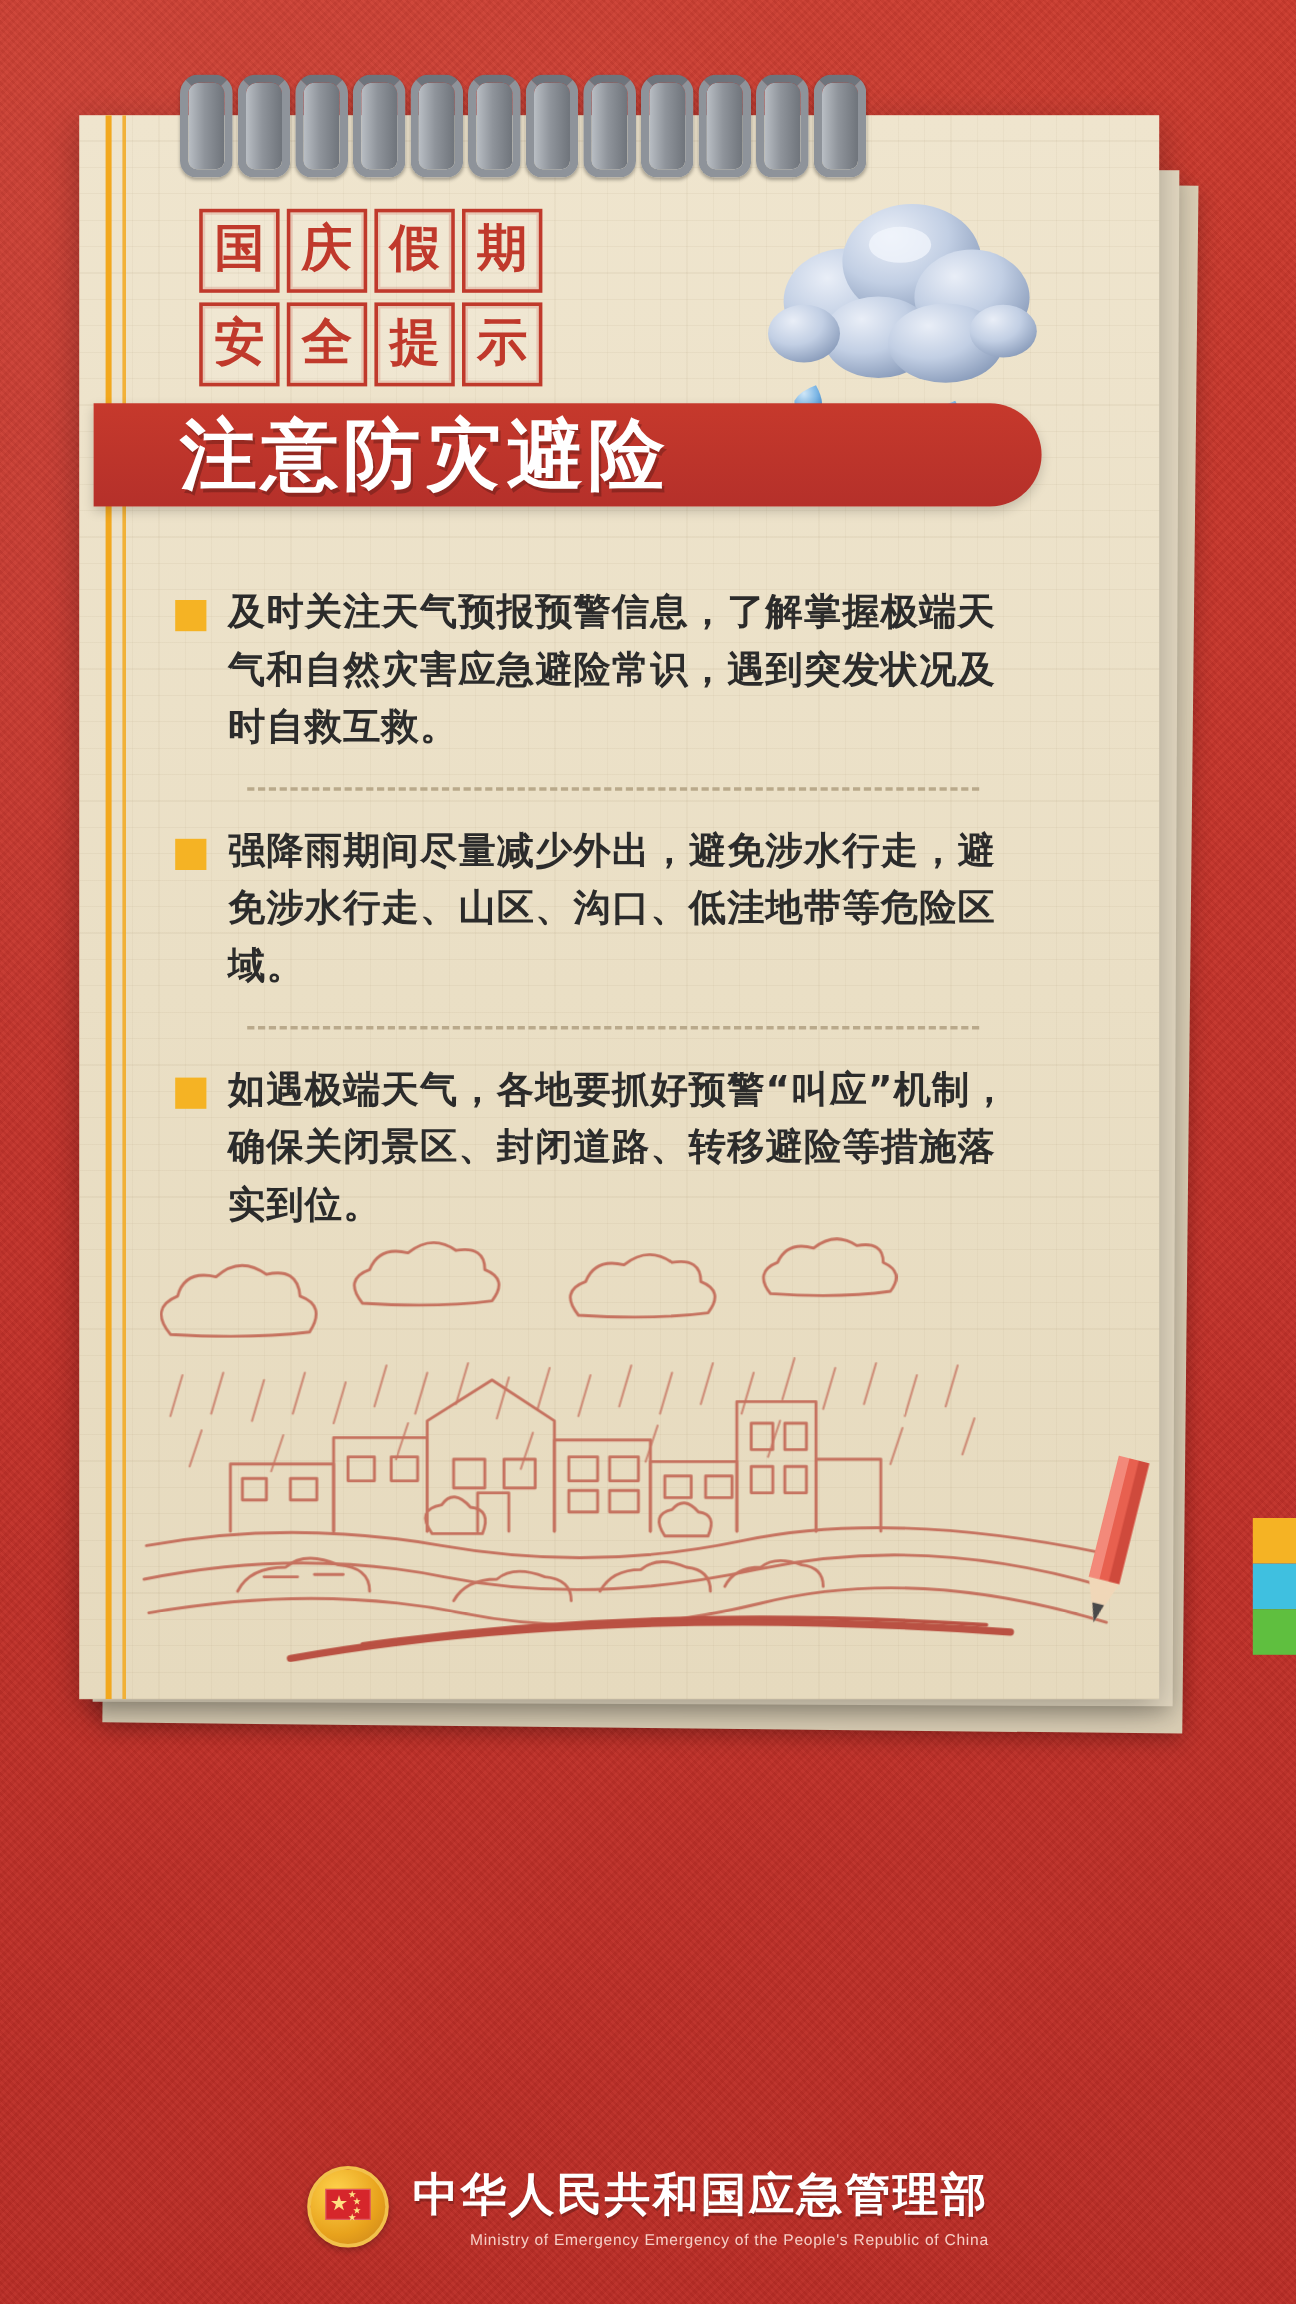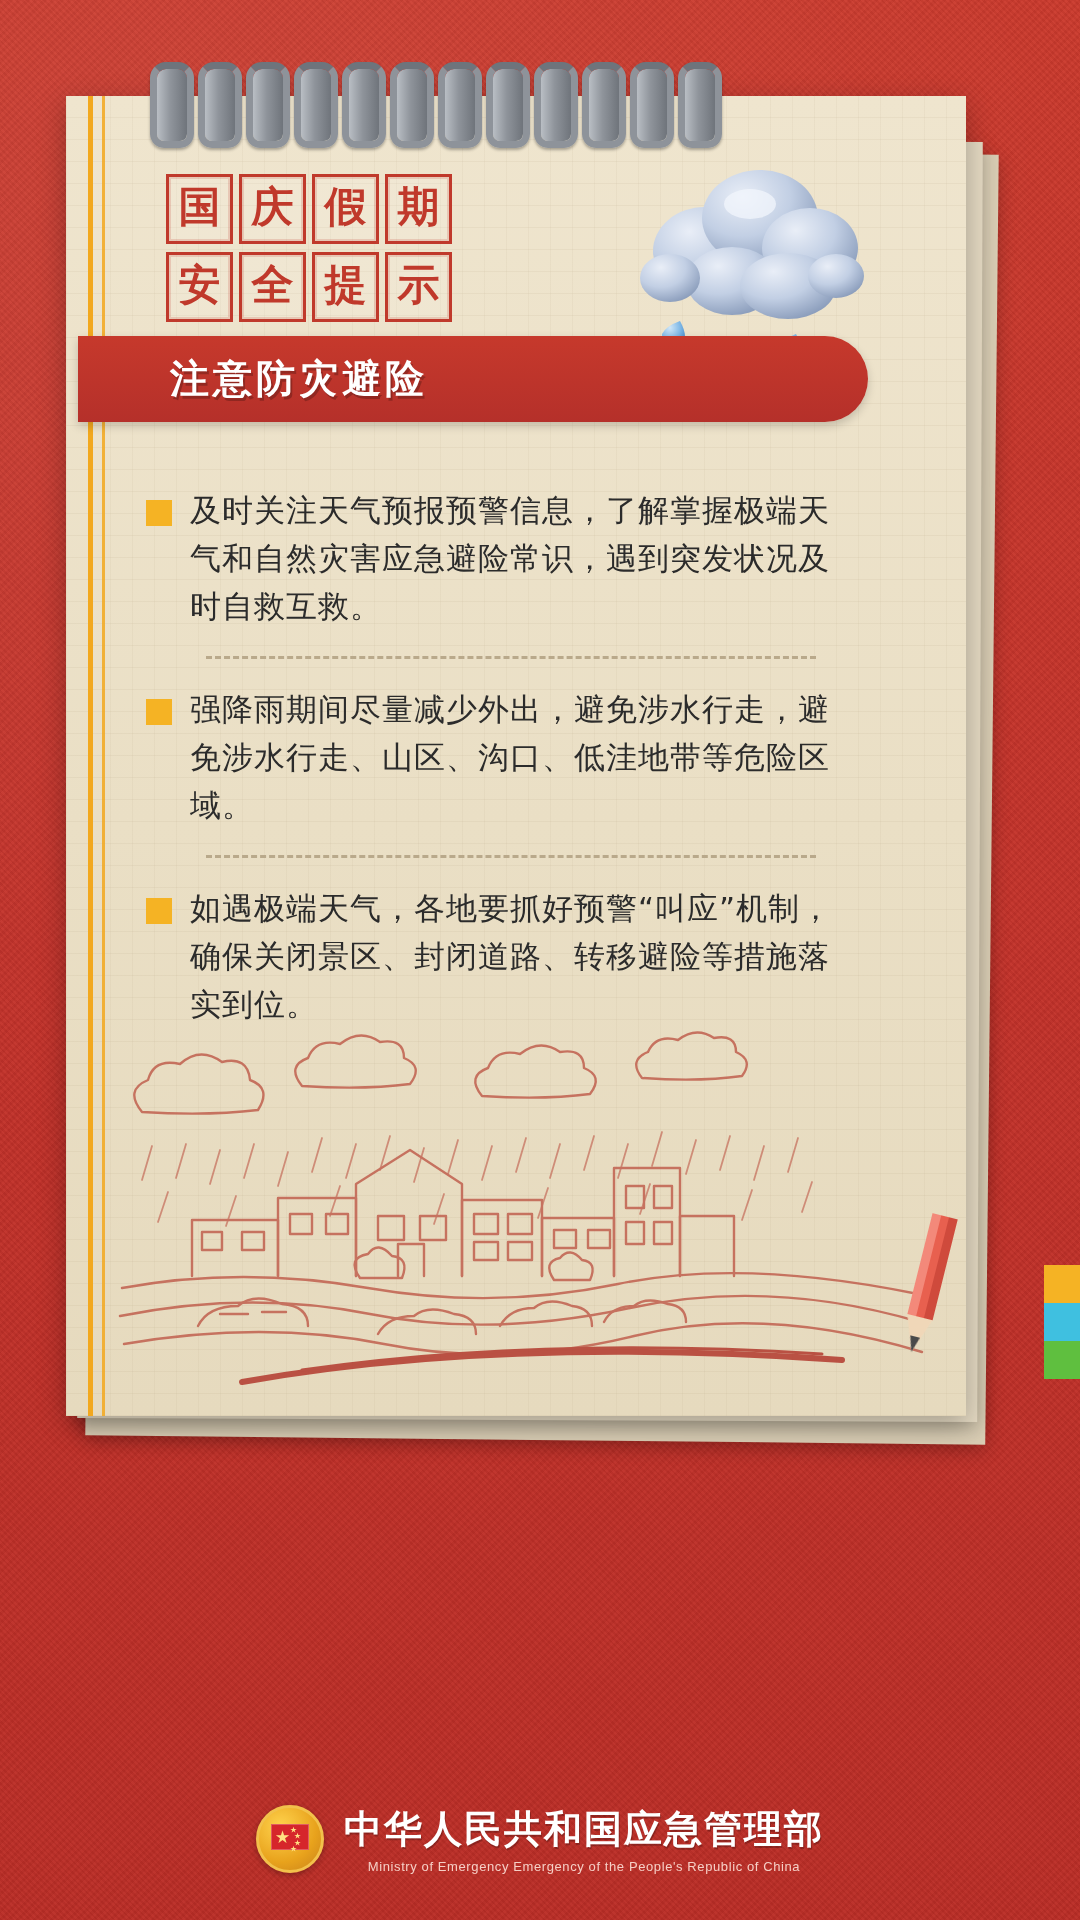--- a/index.html
+++ b/index.html
@@ -122,25 +122,25 @@
     position: absolute;
     left: 12px; top: 240px;
     width: 790px; height: 86px;
     background: linear-gradient(180deg, #c6392c 0%, #b5302a 100%);
     border-radius: 0 44px 44px 0;
     display: flex;
     align-items: center;
     box-shadow: 0 4px 10px rgba(0,0,0,0.18);
   }
   .banner-text {
-    margin-left: 92px;
+    margin-left: 72px;
     color: #fff;
     font-family: "DejaVu Sans", sans-serif;
     font-weight: bold;
-    font-size: 39px;
+    font-size: 64px;
     letter-spacing: 4px;
     text-shadow: 2px 3px 0 rgba(0,0,0,0.22);
   }
 
   
   .tips {
     position: absolute;
     left: 80px; top: 390px;
     width: 700px;
   }
@@ -150,21 +150,21 @@
     gap: 18px;
   }
   .bullet {
     flex: 0 0 auto;
     width: 26px; height: 26px;
     background: #f5b324;
     margin-top: 14px;
   }
   .tip-text {
     font-family: "DejaVu Sans", "Liberation Serif", serif;
-    font-weight: normal;
+    font-weight: bold;
     font-size: 31px;
     line-height: 1.55;
     color: #2b2b2b;
     letter-spacing: 1px;
   }
   .divider {
     height: 0;
     border-top: 3px dashed #b9a98b;
     margin: 26px 0 26px 60px;
     width: 610px;
@@ -221,21 +221,21 @@
     background: #d6262b;
     box-shadow: inset 0 0 0 1px rgba(255,255,255,0.25);
   }
   .emblem .star-big {
     position: absolute; left: 16px; top: 21px;
     color: #ffe082; font-size: 15px; line-height: 15px;
   }
   .emblem .star-small {
     position: absolute; color: #ffe082; font-size: 7px; line-height: 7px;
   }
-  .footer-txt { text-align: center; }
+  .footer-txt { text-align: right; }
   .ministry-cn {
     color: #ffffff;
     font-family: "DejaVu Sans", sans-serif;
     font-weight: bold;
     font-size: 38px;
     letter-spacing: 2px;
     text-shadow: 1px 2px 0 rgba(0,0,0,0.22);
   }
   .ministry-en {
     color: #f6cfc6;

